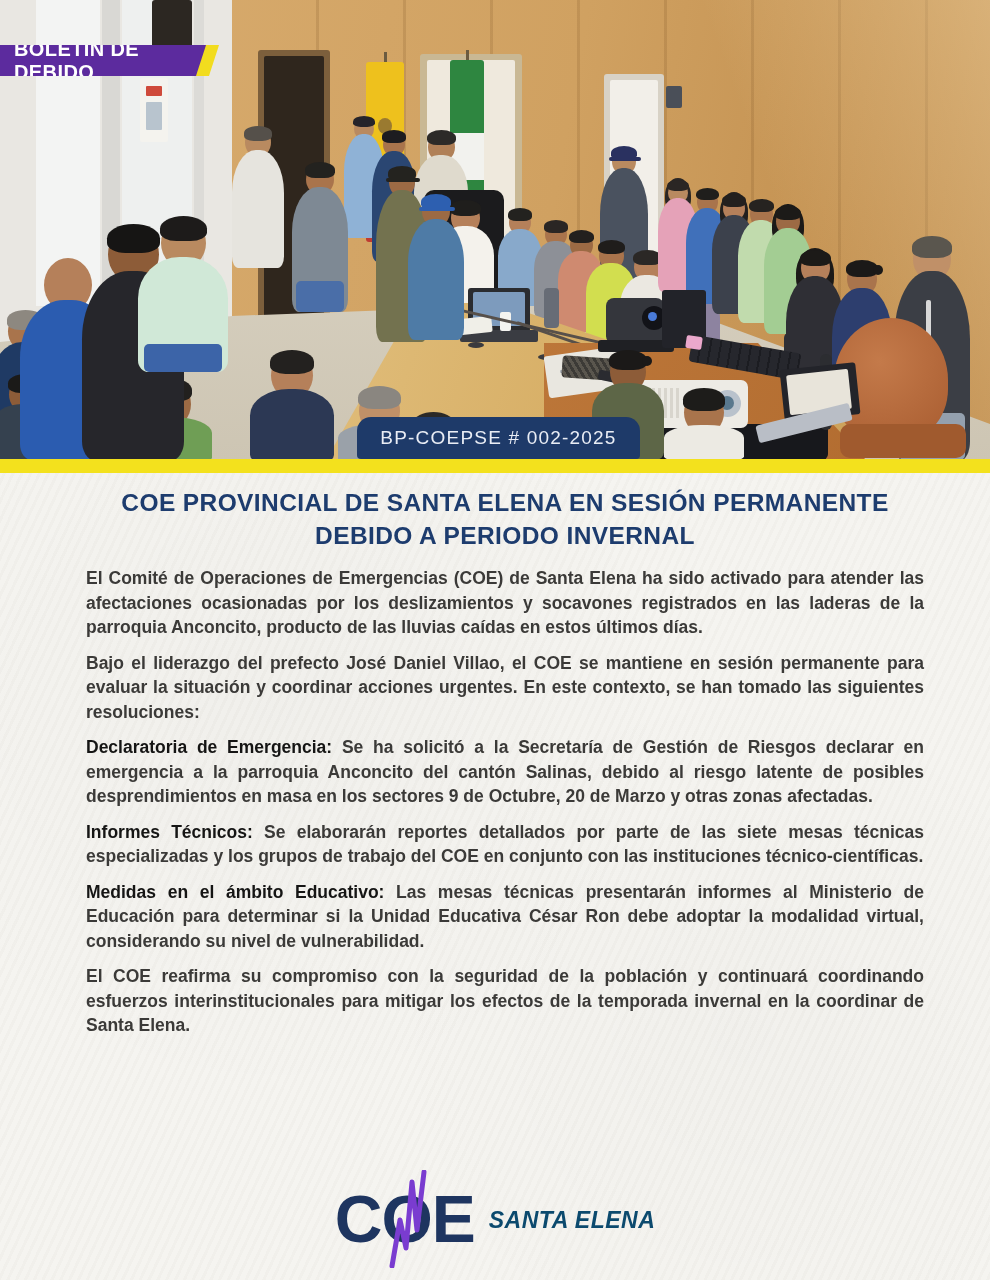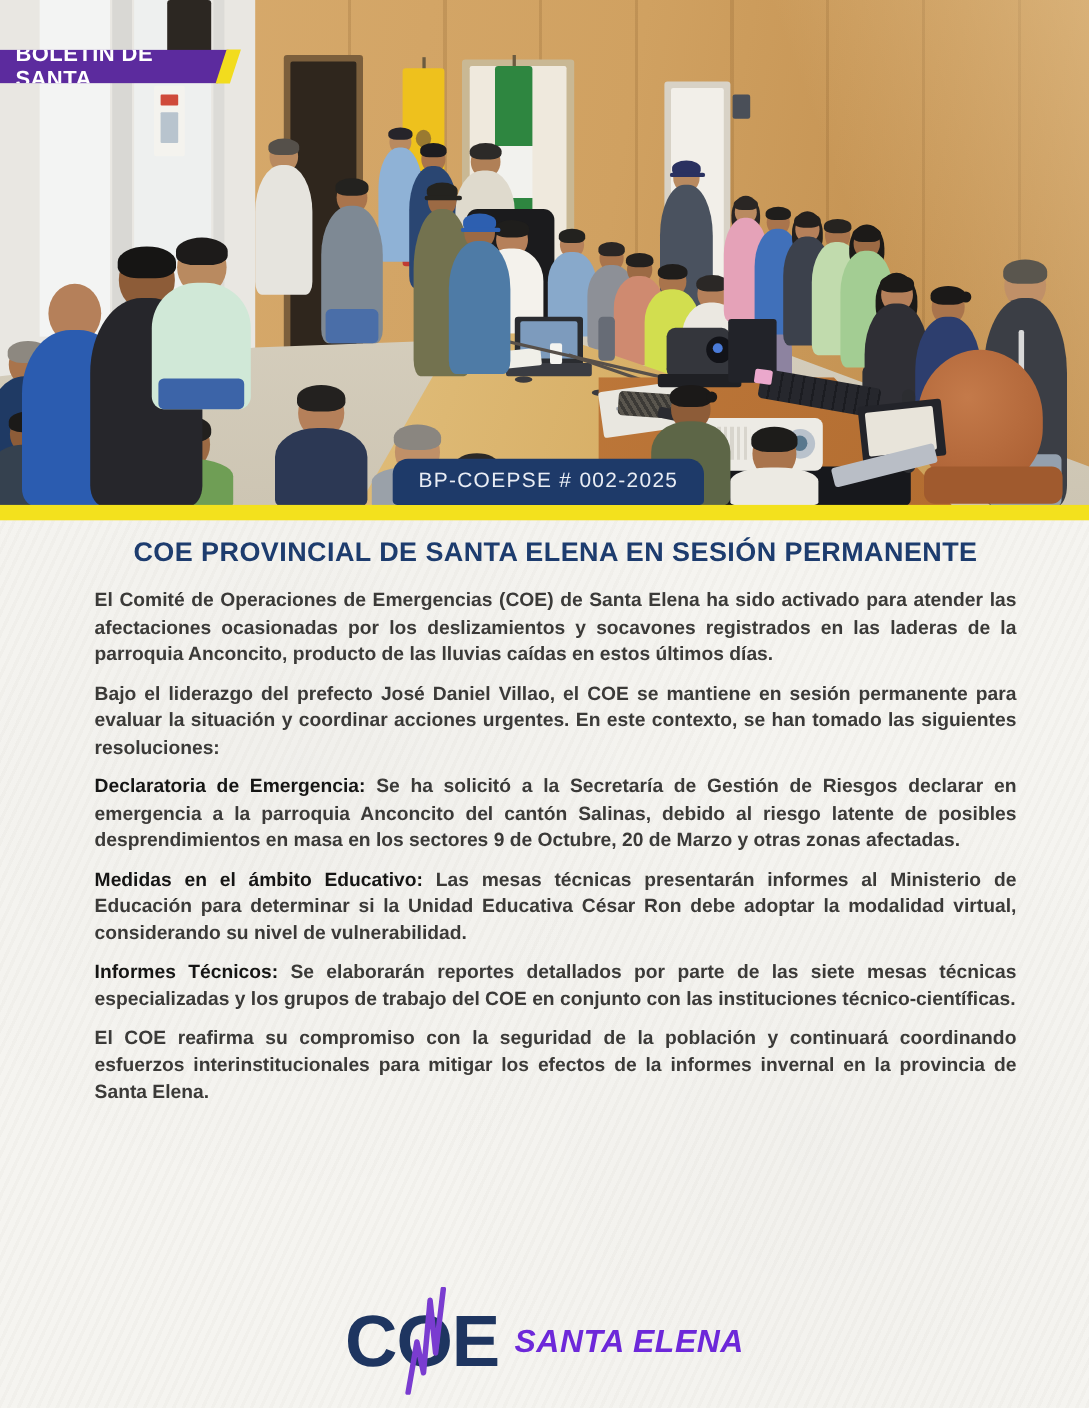--- a/index.html
+++ b/index.html
@@ -47,21 +47,21 @@
 
   
   .logo{position:absolute;top:1183px;left:0;width:990px;display:flex;justify-content:center;
         align-items:center;gap:14px;z-index:3;}
   .logo-coe{font-size:66px;font-weight:900;color:#1e3560;letter-spacing:-1px;line-height:72px;display:flex;}
   .logo-o{position:relative;display:inline-block;}
   .pulse{position:absolute;left:50%;top:-13px;transform:translateX(-50%);pointer-events:none;}
   .logo-right{display:flex;flex-direction:column;justify-content:center;}
   .logo-provincial{font-size:22px;font-weight:700;color:#1e3560;letter-spacing:5px;display:flex;align-items:flex-end;}
   .logo-v{color:#7a3cd0;font-weight:900;font-size:30px;line-height:22px;font-style:italic;margin:0 1px;}
-  .logo-region{font-size:29px;font-weight:800;font-style:italic;color:#6d28d9;letter-spacing:.5px;margin-top:2px;}
+  .logo-region{font-size:23px;font-weight:800;font-style:italic;color:#0c4a6e;letter-spacing:.5px;margin-top:2px;}
 </style>
 </head>
 <body>
 
 <div class="page">
 
   <div class="photo" id="photo-scene">
       <div style="left: 0px; top: 0px; width: 232px; height: 344px; background: rgb(233, 231, 226); border-radius: 0px;"></div>
       <div style="left: 36px; top: 0px; width: 64px; height: 306px; background: rgb(243, 244, 243); border-radius: 0px;"></div>
       <div style="left: 102px; top: 0px; width: 18px; height: 316px; background: rgb(217, 216, 212); border-radius: 0px;"></div>
@@ -305,41 +305,42 @@
       </div>
       <div style="left: 138px; top: 216px; width: 90px; height: 156px;">
         <div style="left: 22.5px; top: 2px; width: 45px; height: 50px; background: rgb(185, 138, 96); border-radius: 50%;"></div>
         <div style="left: 21.5px; top: 0px; width: 47px; height: 25px; background: rgb(29, 27, 26); border-radius: 50% 50% 35% 35%;"></div>
         <div style="left: 0px; top: 41px; width: 90px; height: 115px; background: rgb(208, 232, 215); border-radius: 46% 46% 12% 12% / 36% 36% 10% 10%;"></div>
         <div style="left: 6.3px; top: 128.44px; width: 77.4px; height: 27.56px; background: rgb(60, 100, 168); border-radius: 5px;"></div>
       </div>
     </div>
 
   <div class="banner">
-    <span>BOLETÍN DE SANTA</span>
+    <span>BOLETÍN DE DEBIDO</span>
   </div>
   <div class="banner-slash"></div>
   <div class="badge">
     <span>BP-COEPSE # 002-2025</span>
   </div>
   <div class="stripe"></div>
 
   <div class="paper-texture"></div>
 
   <div class="content">
     <div class="headline">
       <div>COE PROVINCIAL DE SANTA ELENA EN SESIÓN PERMANENTE</div>
+      <div>DEBIDO A PERIODO INVERNAL</div>
     </div>
     <div class="body" id="body-paragraphs">
         <p>El Comité de Operaciones de Emergencias (COE) de Santa Elena ha sido activado para atender las afectaciones ocasionadas por los deslizamientos y socavones registrados en las laderas de la parroquia Anconcito, producto de las lluvias caídas en estos últimos días.</p>
         <p>Bajo el liderazgo del prefecto José Daniel Villao, el COE se mantiene en sesión permanente para evaluar la situación y coordinar acciones urgentes. En este contexto, se han tomado las siguientes resoluciones:</p>
         <p><strong>Declaratoria de Emergencia: </strong>Se ha solicitó a la Secretaría de Gestión de Riesgos declarar en emergencia a la parroquia Anconcito del cantón Salinas, debido al riesgo latente de posibles desprendimientos en masa en los sectores 9 de Octubre, 20 de Marzo y otras zonas afectadas.</p>
+        <p><strong>Informes Técnicos: </strong>Se elaborarán reportes detallados por parte de las siete mesas técnicas especializadas y los grupos de trabajo del COE en conjunto con las instituciones técnico-científicas.</p>
         <p><strong>Medidas en el ámbito Educativo: </strong>Las mesas técnicas presentarán informes al Ministerio de Educación para determinar si la Unidad Educativa César Ron debe adoptar la modalidad virtual, considerando su nivel de vulnerabilidad.</p>
-        <p><strong>Informes Técnicos: </strong>Se elaborarán reportes detallados por parte de las siete mesas técnicas especializadas y los grupos de trabajo del COE en conjunto con las instituciones técnico-científicas.</p>
-        <p>El COE reafirma su compromiso con la seguridad de la población y continuará coordinando esfuerzos interinstitucionales para mitigar los efectos de la informes invernal en la provincia de Santa Elena.</p>
+        <p>El COE reafirma su compromiso con la seguridad de la población y continuará coordinando esfuerzos interinstitucionales para mitigar los efectos de la temporada invernal en la coordinar de Santa Elena.</p>
       </div>
   </div>
 
   <div class="logo">
     <div class="logo-coe">
       <span>C</span>
         <span class="logo-o"><span>O</span><svg class="pulse" width="46" height="98" viewBox="0 0 46 98">
             <polyline points="8,96 16,50 22,78 28,12 33,60 40,2" fill="none" stroke="#7a3cd0" stroke-width="5" stroke-linecap="round" stroke-linejoin="round"></polyline>
           </svg></span>
         <span>E</span>

